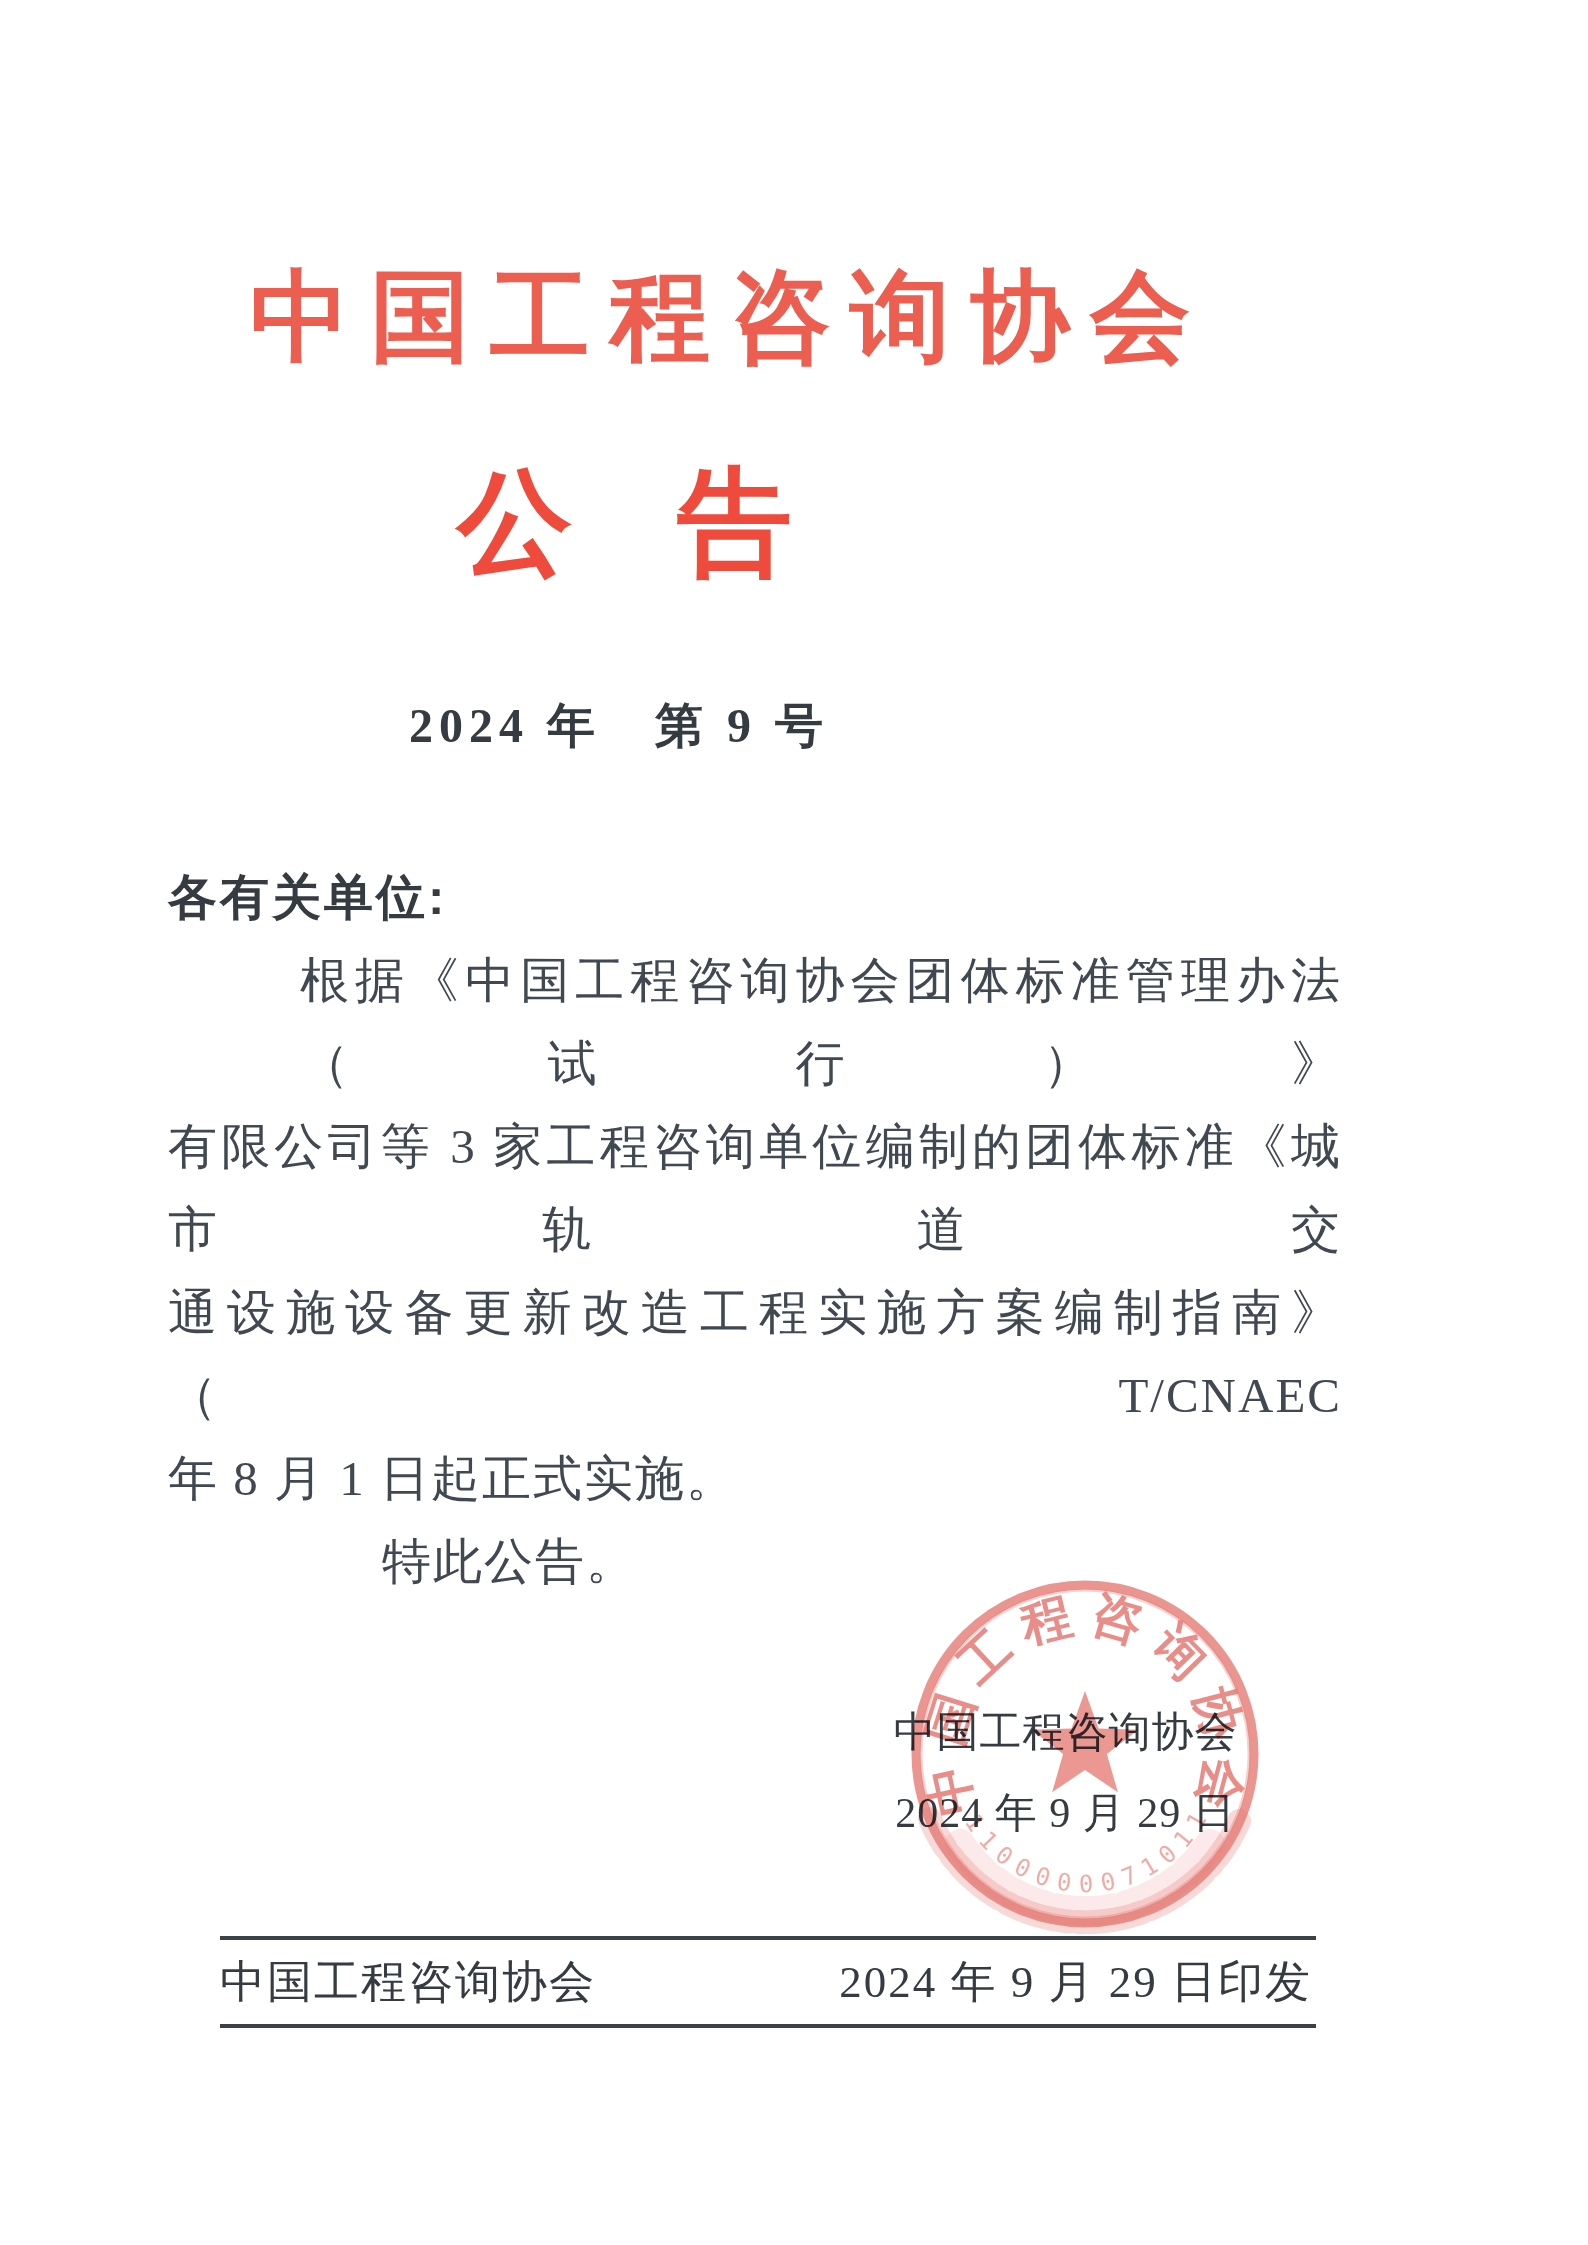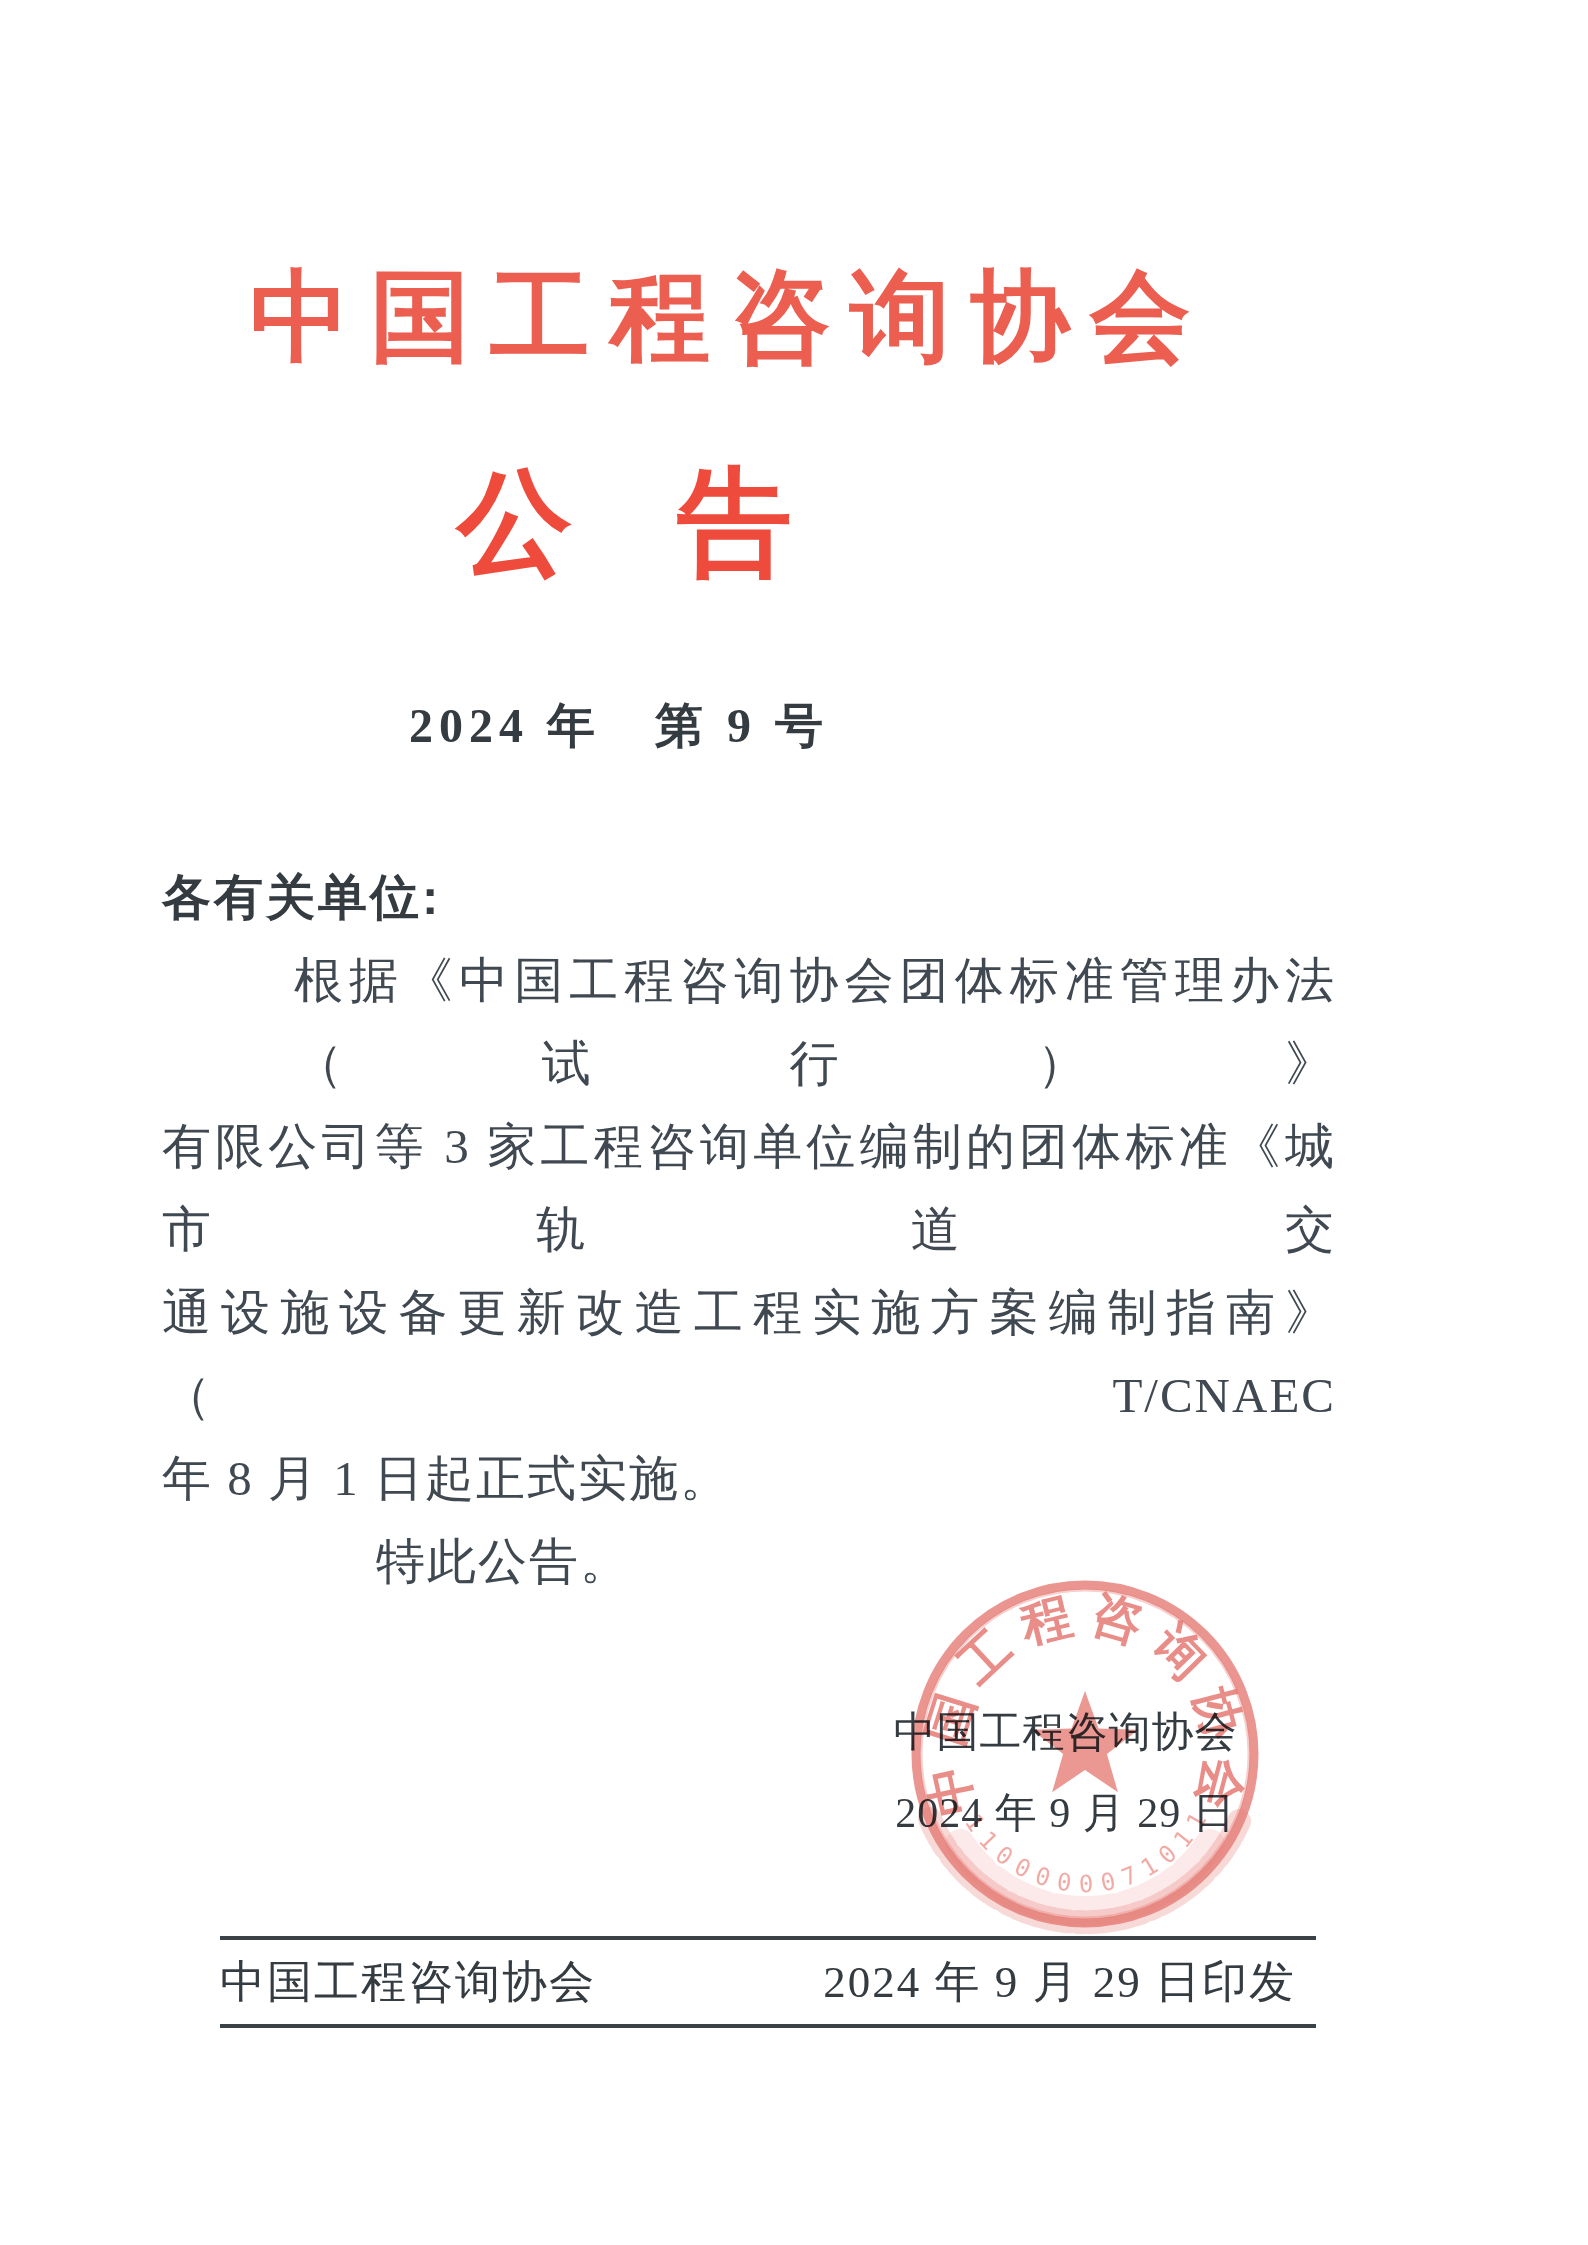--- a/index.html
+++ b/index.html
@@ -20,21 +20,21 @@
     position:absolute; top:466px; left:0; width:100%; text-align:center;
     font-size:115px; line-height:115px; font-weight:bold; letter-spacing:105px;
     color:var(--announce-red); transform:translateX(-53px);
   }
   .doc-number{
     position:absolute; top:700px; left:0; width:100%; text-align:center;
     font-size:48px; line-height:52px; font-weight:bold; letter-spacing:6px;
     color:var(--text-black); transform:translateX(-111px);
   }
   .body-block{
-    position:absolute; left:162px; top:856px; width:1174px;
+    position:absolute; left:168px; top:856px; width:1174px;
     font-size:49px; line-height:83px; letter-spacing:2px; color:var(--text-dark);
   }
   .salutation{
     font-family:"Liberation Sans","DejaVu Sans",sans-serif;
     font-weight:bold; color:var(--text-black); letter-spacing:3px;
   }
   .jline{ text-align:justify; text-align-last:justify; }
   .indent1{ padding-left:132px; }
   .indent2{ padding-left:214px; }
   .sign-block{
@@ -49,21 +49,21 @@
   .seal-digits{ fill:var(--seal-red-light); font-family:"DejaVu Sans Mono","Liberation Mono",monospace; }
   .seal-smudge{ fill:none; stroke:var(--seal-red); stroke-linecap:round; }
   .footer-divider{ position:absolute; left:220px; width:1096px; height:4px; background:var(--line-gray); }
   .footer-divider.top{ top:1936px; }
   .footer-divider.bottom{ top:2024px; }
   .footer-row{
     position:absolute; left:220px; top:1958px; width:1096px;
     display:flex; justify-content:space-between; align-items:center;
     font-size:45px; line-height:48px; letter-spacing:2px; color:var(--text-black);
   }
-  .footer-row .print-date{ margin-right:20px; }
+  .footer-row .print-date{ margin-right:4px; }
   .scan-edge{ position:absolute; left:1573px; top:1500px; width:3px; height:745px;
               background:var(--artifact-gray); opacity:.8; }
 </style>
 </head>
 <body>
 
 <div class="page">
 
   <div class="org-title">中国工程咨询协会</div>
 

